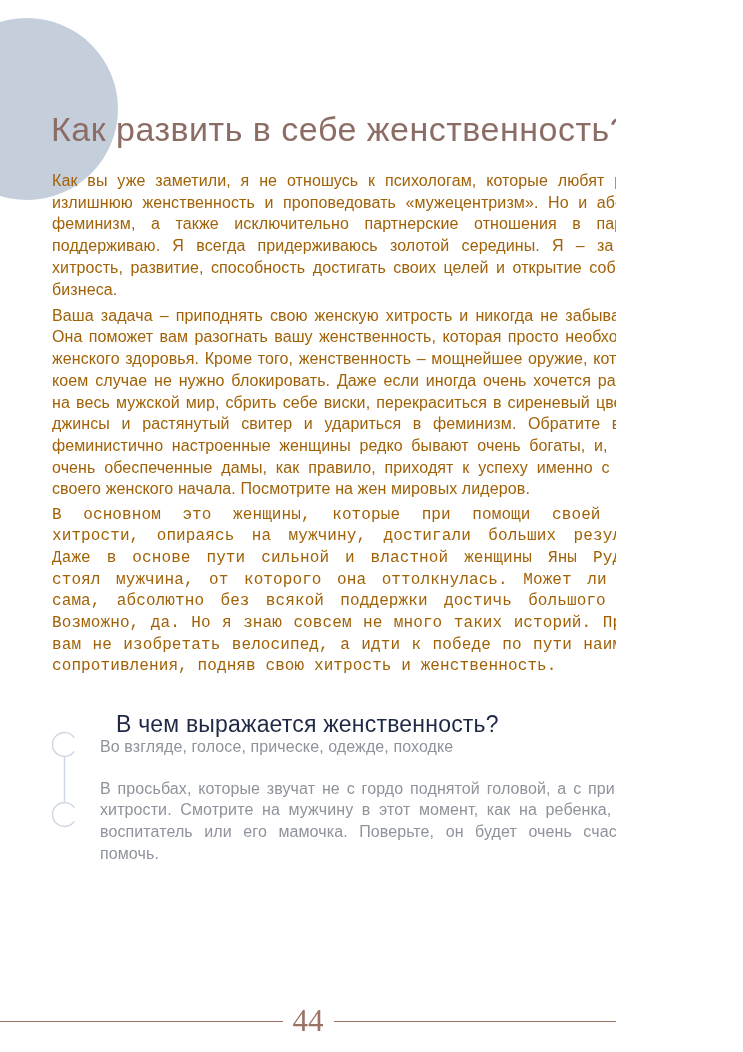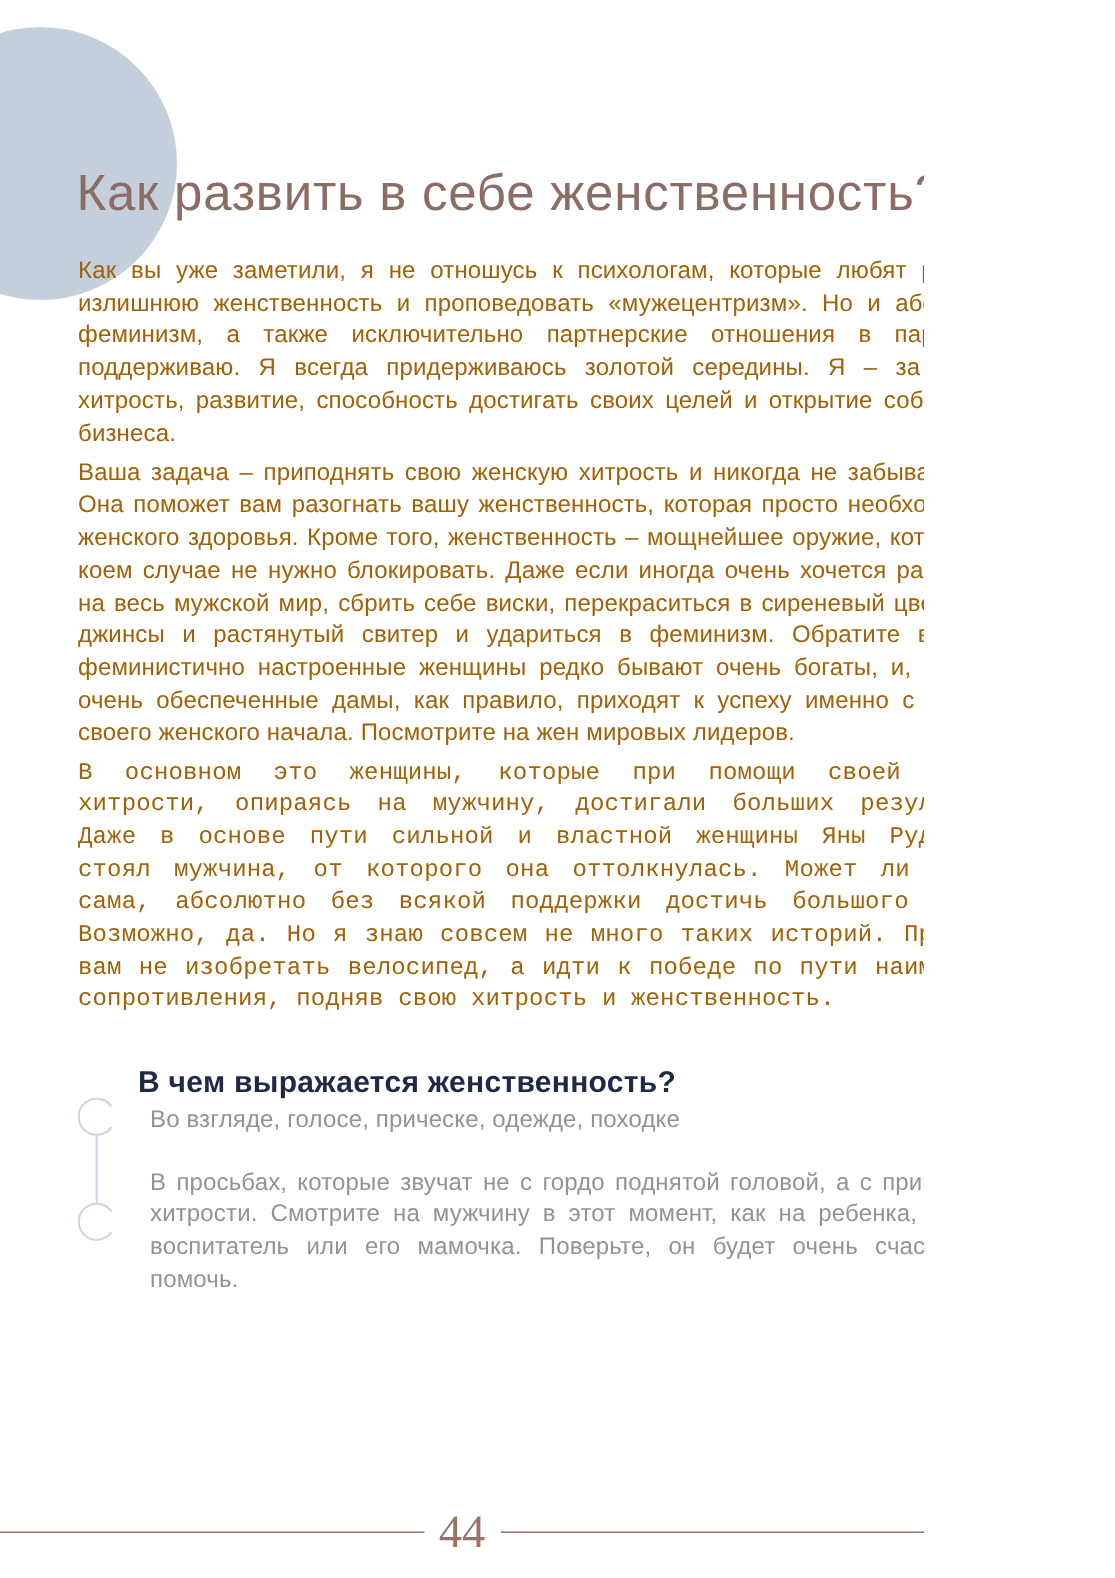--- a/index.html
+++ b/index.html
@@ -38,24 +38,24 @@
     font-size: 16px;
     line-height: 21.7px;
     text-align: justify;
     letter-spacing: 0.1px;
     z-index: 2;
   }
   .body-text p { margin: 0 0 4.5px 0; }
   .body-text p:last-child { margin-bottom: 0; font-family: Liberation Mono, monospace; }
   .section-heading {
     position: absolute;
-    left: 92px;
+    left: 116px;
     top: 695px;
-    font-size: 20px;
-    font-weight: bold;
+    font-size: 23px;
+    font-weight: normal;
     line-height: 21px;
     letter-spacing: 0.2px;
   }
   .section-items {
     position: absolute;
     left: 100px;
     width: 591px;
     top: 736px;
     font-size: 16px;
     line-height: 21.7px;

